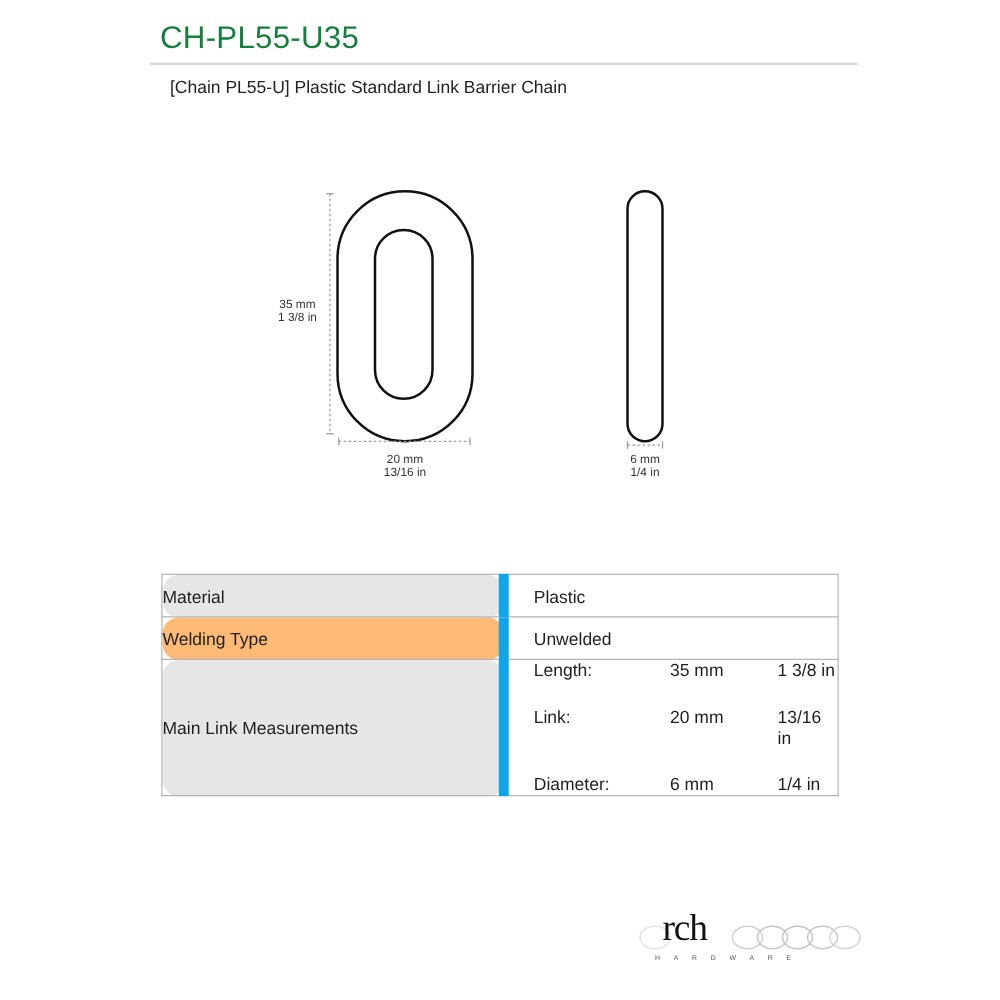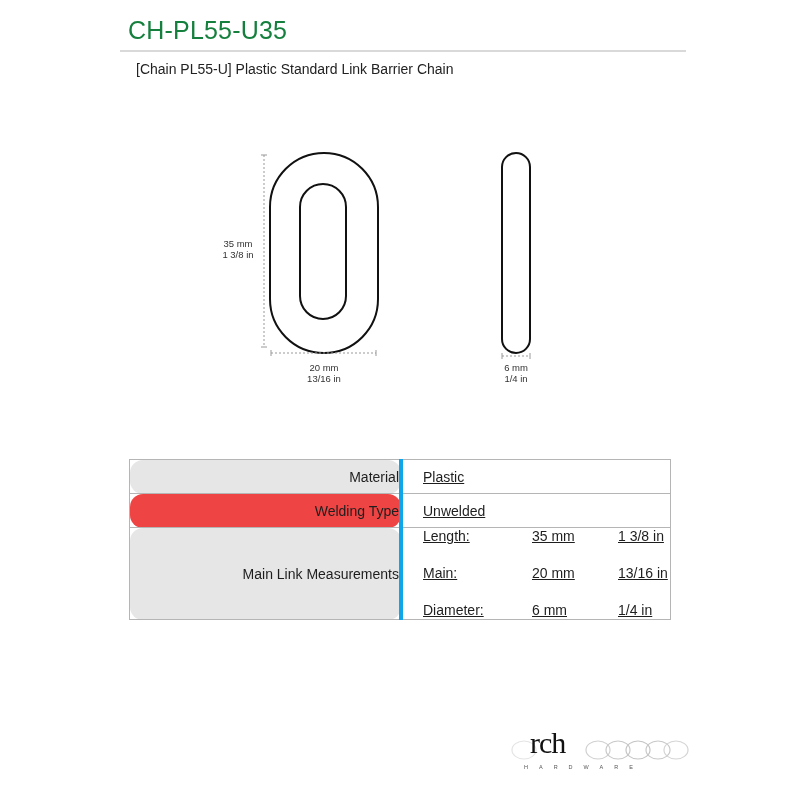--- a/index.html
+++ b/index.html
@@ -19,24 +19,24 @@
   .diagram { position: absolute; left: 0; top: 0; width: 800px; height: 400px; }
   .dim-label {
     position: absolute; font-size: 9.5px; line-height: 11px; text-align: center; color: #333;
     font-family: "Liberation Sans", sans-serif;
   }
   table.specs {
     position: absolute; left: 129px; top: 459px; width: 542px; border-collapse: collapse;
     font-family: "Liberation Sans", sans-serif; font-size: 14px; color: #1e1e1e;
   }
   table.specs td { border: 1px solid #b5b5b5; height: 33px; padding: 0; }
-  table.specs td.k { width: 269px; text-align: right; border-radius: 13px; }
-  table.specs td.v { padding-left: 20px; border-left: 4px solid #0ea5e9; text-decoration: underline; }
+  table.specs td.k { width: 269px; text-align: left; border-radius: 13px; }
+  table.specs td.v { padding-left: 20px; border-left: 8px solid #0ea5e9; }
   table.specs tr.odd td.k { background: #e6e6e6; }
-  table.specs tr.even td.k { background: #ef4444; }
+  table.specs tr.even td.k { background: #fdba74; }
   table.specs tr.tall td { height: 66px; }
   .meas { display: grid; grid-template-columns: 89px 66px auto; line-height: 17px; gap: 20px; }
   .logo { position: absolute; left: 510px; top: 730px; width: 180px; height: 45px; }
   .logo-text {
     position: absolute; left: 0; top: 0; font-family: Liberation Serif, serif; font-size: 30px;
     font-weight: 200; color: #111; letter-spacing: -1px;
   }
   .logo-sub {
     position: absolute; left: 14px; top: 34px; font-size: 5.5px; letter-spacing: 11px; color: #555;
     font-family: "Liberation Sans", sans-serif;
@@ -93,21 +93,21 @@
     <td class="k">Welding Type</td>
     <td class="v">Unwelded</td>
   </tr>
   <tr class="odd tall">
     <td class="k">Main Link Measurements</td>
     <td class="v">
       <div class="meas">
         <span>Length:</span>
         <span>35 mm</span>
         <span>1 3/8 in</span>
-        <span>Main:</span>
+        <span>Link:</span>
         <span>20 mm</span>
         <span>13/16 in</span>
         <span>Diameter:</span>
         <span>6 mm</span>
         <span>1/4 in</span>
       </div>
     </td>
   </tr>
 </tbody>
   </table>

